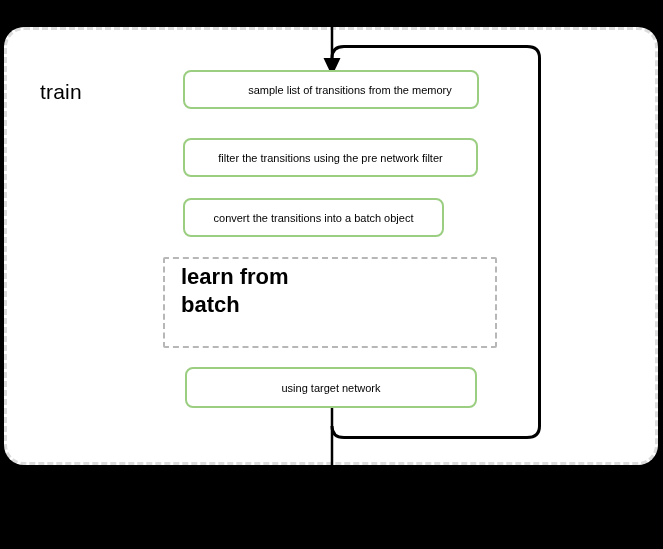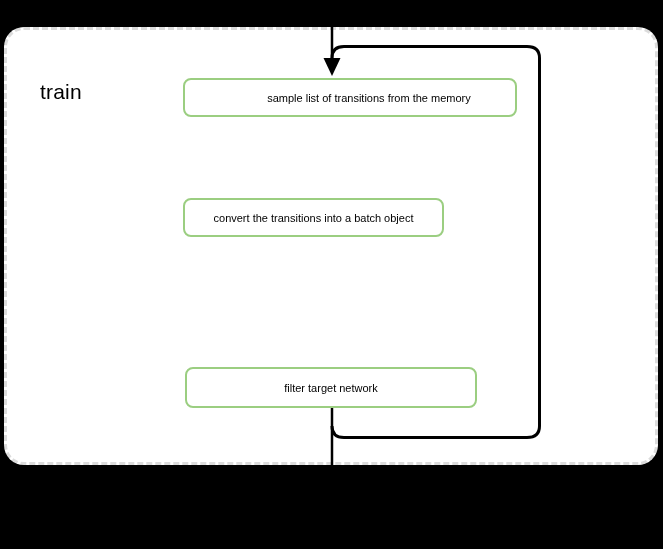--- a/index.html
+++ b/index.html
@@ -45,21 +45,21 @@
     border: 2px solid #9bce81;
     border-radius: 8px;
     display: flex;
     align-items: center;
     justify-content: center;
     font-size: 11px;
     color: #000000;
     text-align: center;
     padding: 2px 10px;
   }
-  .step-1 { left: 183px; top: 78px;  width: 334px; height: 39px; padding-left: 48px; }
+  .step-1 { left: 183px; top: 70px;  width: 296px; height: 39px; padding-left: 48px; }
   .step-2 { left: 183px; top: 138px; width: 295px; height: 39px; }
   .step-3 { left: 183px; top: 198px; width: 261px; height: 39px; }
   .step-final { left: 185px; top: 367px; width: 292px; height: 41px; }
 
   .sub-box {
     position: absolute;
     left: 163px; top: 257px;
     width: 334px; height: 91px;
     box-sizing: border-box;
     background: #ffffff;
@@ -103,23 +103,30 @@
 
     <line x1="332" y1="18" x2="332" y2="61" stroke="#000000" stroke-width="2.5"></line>
     <polygon points="332,76 323.5,58 340.5,58" fill="#000000"></polygon>
 
     <line x1="332" y1="408" x2="332" y2="465" stroke="#000000" stroke-width="2.5"></line>
   </svg>
 
   <div class="step-box step-1">
     <span>sample list of transitions from the memory</span>
   </div>
+  <div class="step-box step-2">
+    <span>filter the transitions using the pre network filter</span>
+  </div>
   <div class="step-box step-3">
     <span>convert the transitions into a batch object</span>
   </div>
 
+  <div class="sub-box">
+    <div class="sub-label">learn from
+batch</div>
+  </div>
 
   <div class="step-box step-final">
-    <span>filter target network</span>
+    <span>using target network</span>
   </div>
 
 
 </div>
 
 </body></html>

